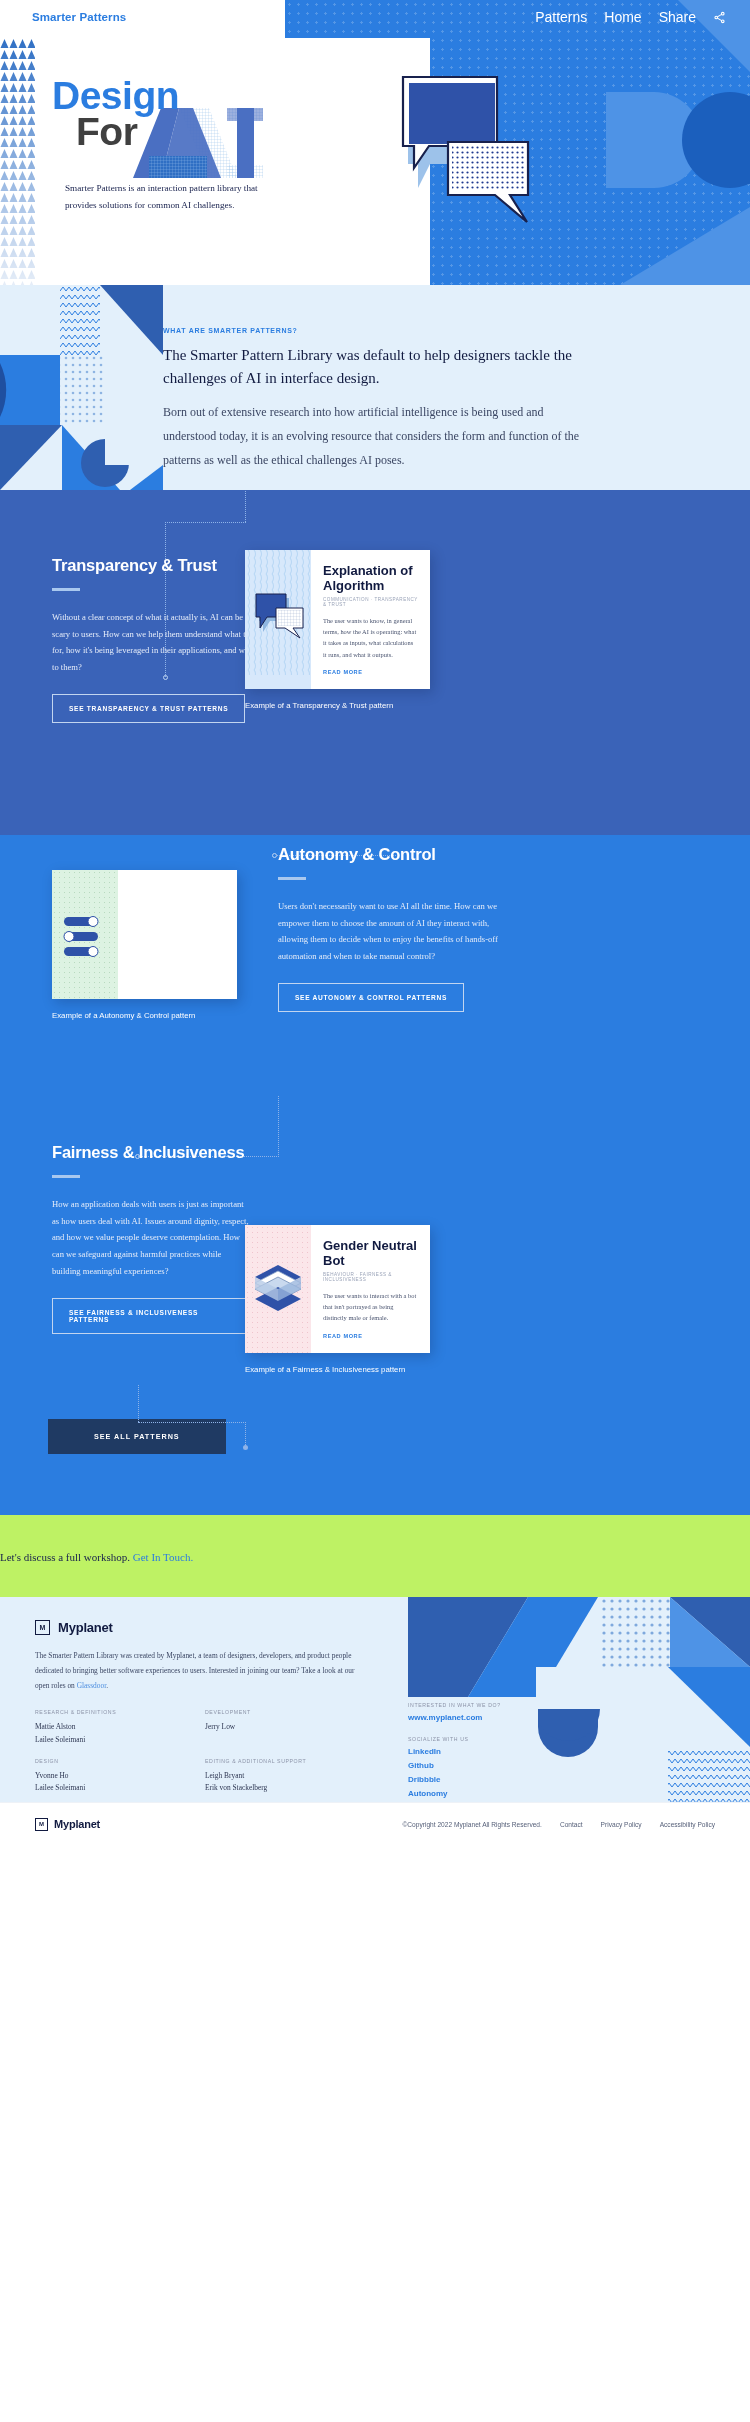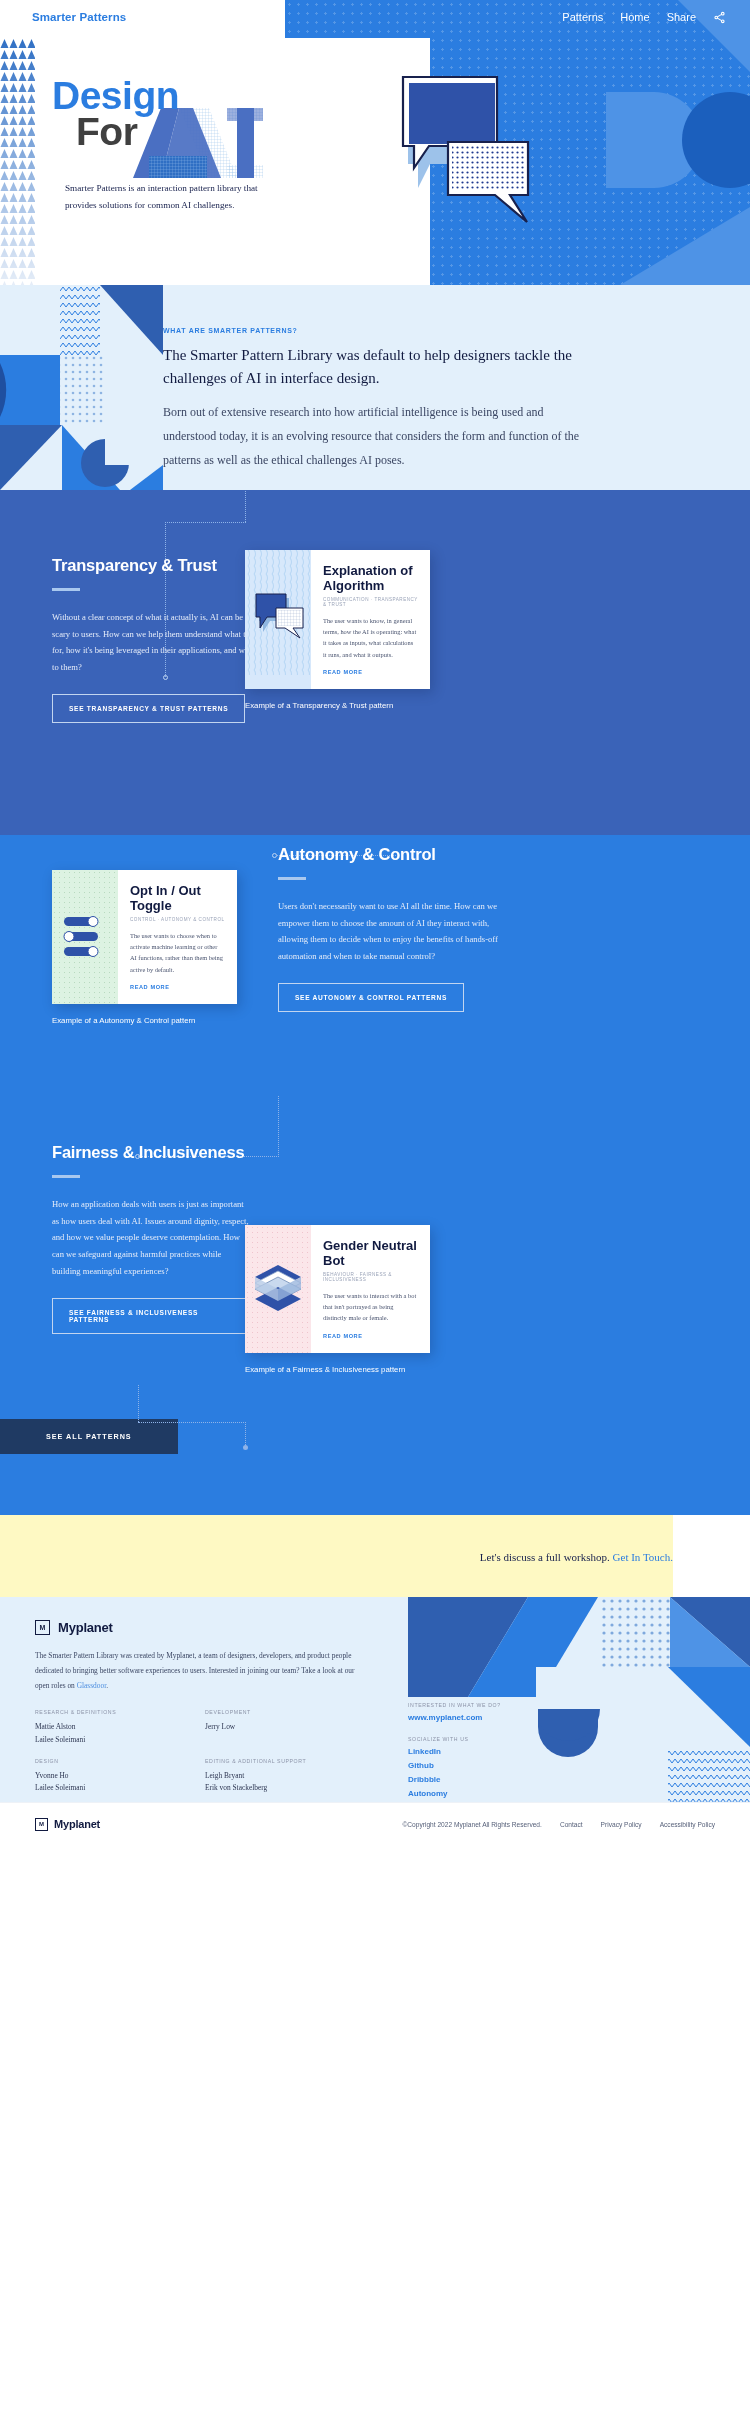--- a/index.html
+++ b/index.html
@@ -71,21 +71,21 @@
   .brand {
     margin-left: 32px;
     font-size: 11.5px; font-weight: bold; color: #2b7de0;
     letter-spacing: .1px;
   }
   .nav {
     margin-left: auto; margin-right: 24px;
     display: flex; align-items: center; gap: 17px;
   }
   .nav a {
-    font-size: 11px; color: #ffffff; text-decoration: none; font-weight: 500;
+    font-size: 14px; color: #ffffff; text-decoration: none; font-weight: 500;
   }
   .share-icon { width: 13px; height: 13px; display: block; }
 
   .hero-title {
     position: absolute; left: 52px; top: 78px; z-index: 6;
     line-height: .92;
   }
   .hero-title .l1 { font-size: 39px; font-weight: bold; color: #2b7de0; letter-spacing: -.5px; display: block; }
   .hero-title .l2 { font-size: 39px; font-weight: bold; color: #404040; letter-spacing: -.5px; display: block; padding-left: 24px;}
   .ai-mark { position: absolute; left: 133px; top: 106px; z-index: 5; }
@@ -114,20 +114,21 @@
   }
   .about-body {
     font-family: "Liberation Serif", serif;
     font-size: 12px; line-height: 2.0; color: #3b4663;
   }
 
   
   .main-blue {
     position: relative; width: 750px; background: #3a63b8; overflow: hidden;
     padding-bottom: 0;
+    padding-left: 48px;
   }
   .main-blue.secondary { background: #2b7de0; }
 
   .heading {
     font-size: 16.5px; font-weight: bold; color: #ffffff; line-height: 1.18;
     letter-spacing: -.2px;
   }
   .rule { width: 28px; height: 2.5px; background: #a9c8ef; margin: 13px 0 18px; }
   .blurb {
     font-family: "Liberation Serif", serif;
@@ -189,21 +190,21 @@
 
   .see-all-wrap { padding: 34px 0 46px; }
   .see-all {
     display: inline-block; background: #1f3a63; color: #ffffff;
     font-size: 7.2px; font-weight: bold; letter-spacing: 1px;
     padding: 13px 46px; text-transform: uppercase; cursor: pointer;
   }
 
   
   .workshop {
-    width: 673px; background: #fef9c3; text-align: right;
+    width: 750px; background: #bef264; text-align: left;
     padding: 36px 0 34px;
   }
   .workshop-text {
     font-family: "Liberation Serif", serif;
     font-size: 11px; color: #18214d;
   }
   .workshop-text a { color: #2b7de0; text-decoration: none; }
 
   
   .footer {
@@ -440,26 +441,20 @@
         <div class="pcard-img img-green">
           <svg width="66" height="125" viewBox="0 0 66 125">
             <rect x="12" y="47" width="34" height="9" rx="4.5" fill="#2f52a8"></rect>
             <circle cx="41" cy="51.5" r="5" fill="#ffffff" stroke="#2f52a8" stroke-width="1"></circle>
             <rect x="12" y="62" width="34" height="9" rx="4.5" fill="#2f52a8"></rect>
             <circle cx="17" cy="66.5" r="5" fill="#ffffff" stroke="#2f52a8" stroke-width="1"></circle>
             <rect x="12" y="77" width="34" height="9" rx="4.5" fill="#2f52a8"></rect>
             <circle cx="41" cy="81.5" r="5" fill="#ffffff" stroke="#2f52a8" stroke-width="1"></circle>
           </svg>
         </div>
-        <div class="pcard-body">
-          <div class="pcard-title">Opt In / Out Toggle</div>
-          <div class="pcard-meta">CONTROL  ·  AUTONOMY &amp; CONTROL</div>
-          <div class="pcard-desc">The user wants to choose when to activate machine learning or other AI functions, rather than them being active by default.</div>
-          <div class="pcard-more">READ MORE</div>
-        </div>
       </div>
       <div class="caption">Example of a Autonomy &amp; Control pattern</div>
     </div>
   </div>
 
   <div class="main-blue secondary" style="height:290px">
     <div class="dotline-v" style="left:278px;top:-60px;height:122px;"></div>
     <div class="dotline-h" style="left:138px;top:61px;width:141px;"></div>
     <div class="dot-ring" style="left:135px;top:59px;"></div>
 

